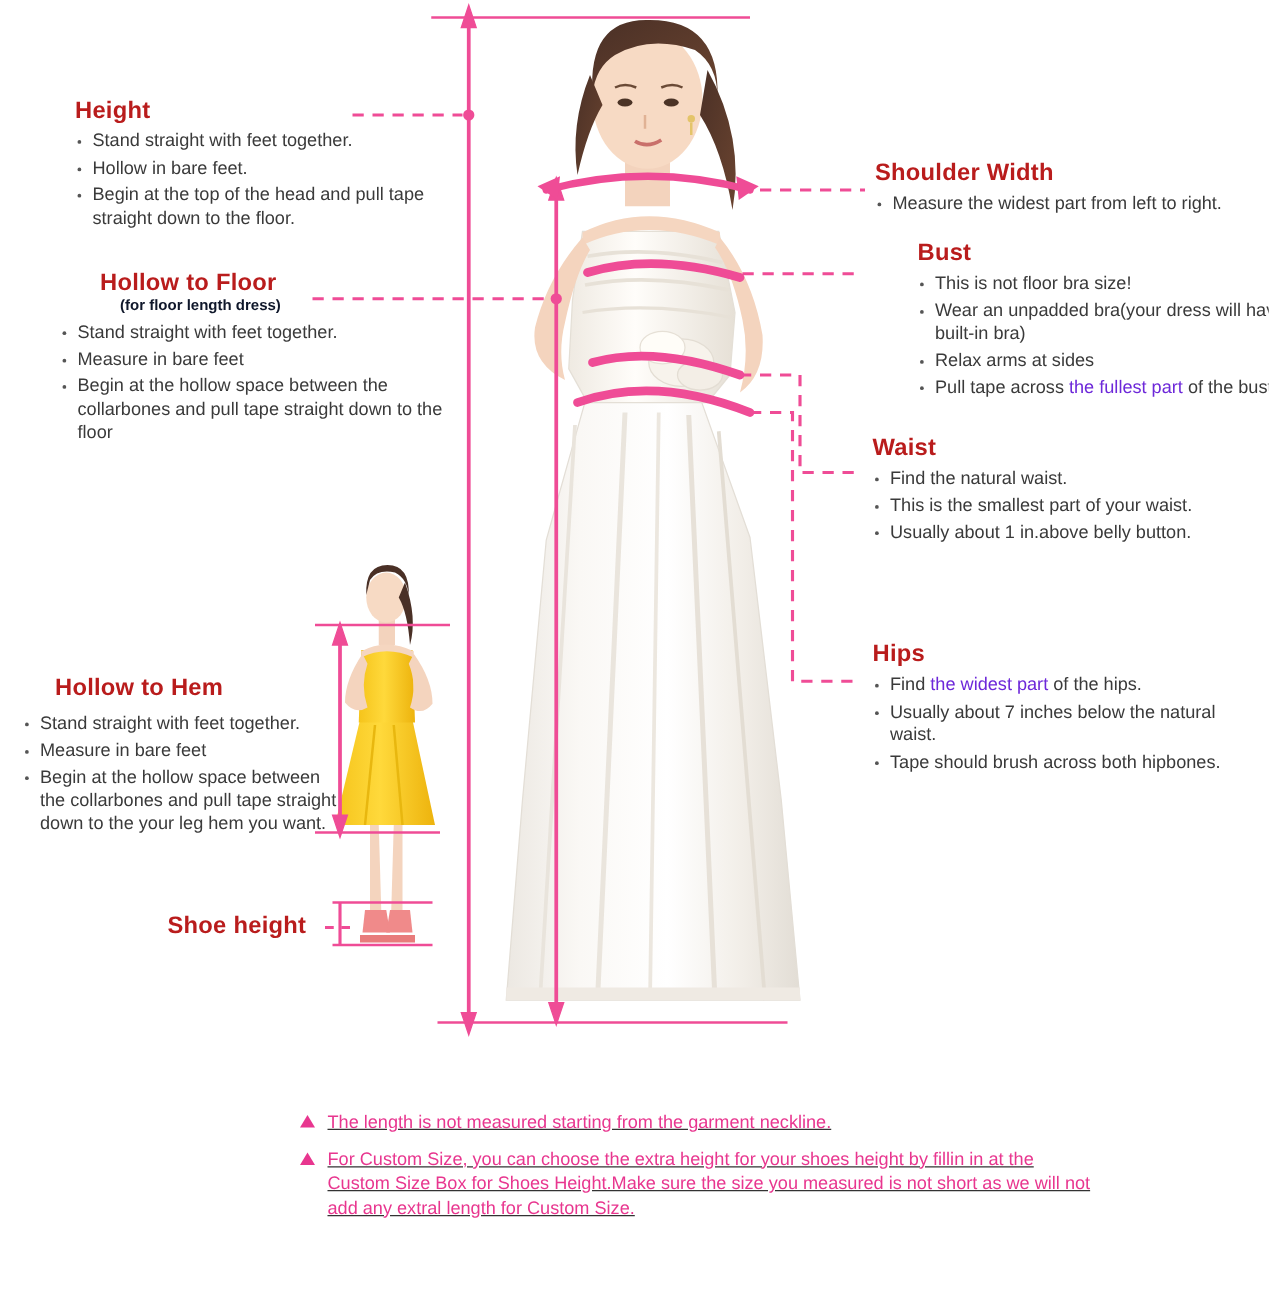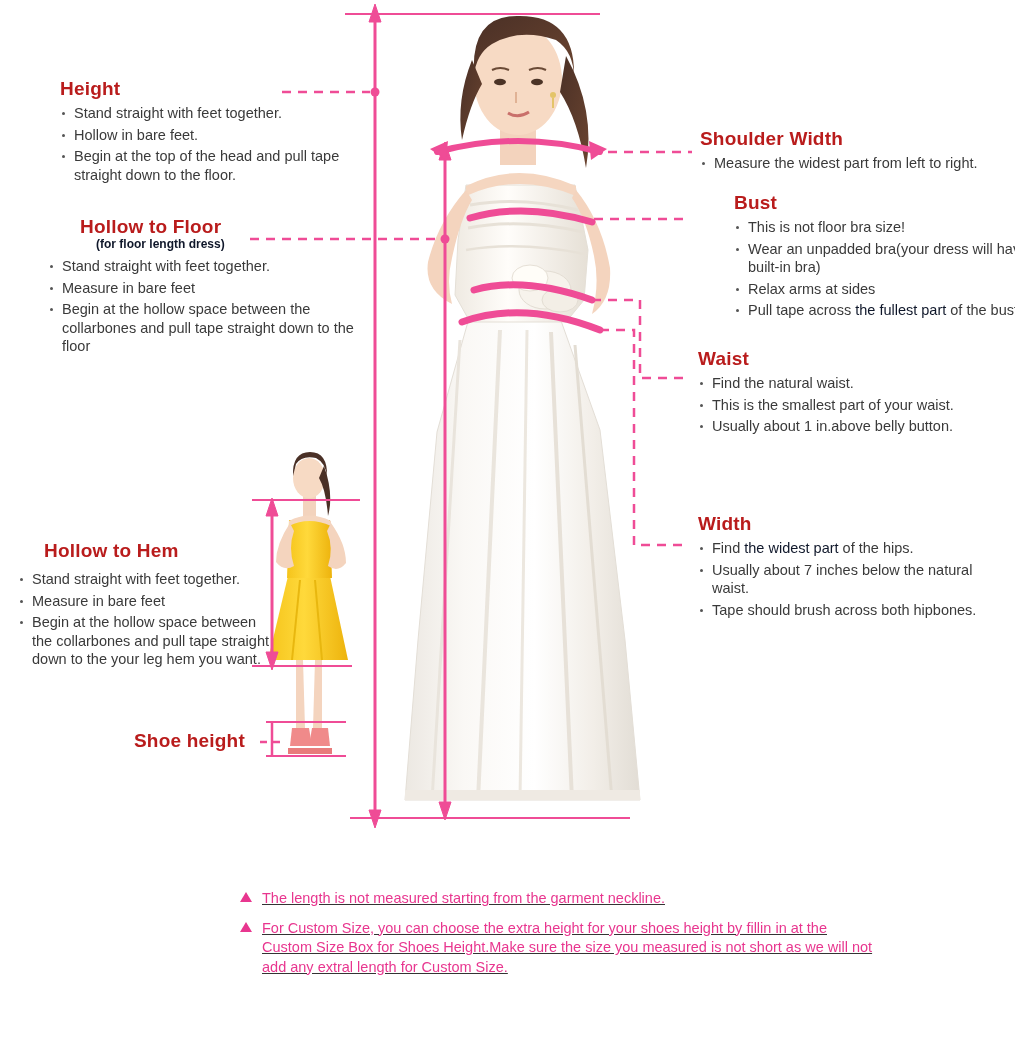--- a/index.html
+++ b/index.html
@@ -55,21 +55,21 @@
   ul.bullets li::before {
     content: "";
     position: absolute;
     left: 2px;
     top: 8px;
     width: 3px;
     height: 3px;
     border-radius: 50%;
     background: #555;
   }
-  .pink-text { color: #0f172a; }
+  .pink-text { color: #6d28d9; }
 
   
   .notes {
     position: absolute;
     left: 240px;
     top: 889px;
     width: 640px;
     text-decoration: underline;
   }
   .note {
@@ -307,21 +307,21 @@
   <div class="block" style="left:698px; top:348px; width:300px;">
     <div class="heading">Waist</div>
     <ul class="bullets">
       <li>Find the natural waist.</li>
       <li>This is the smallest part of your waist.</li>
       <li>Usually about 1 in.above belly button.</li>
     </ul>
   </div>
 
   <div class="block" style="left:698px; top:513px; width:305px;">
-    <div class="heading">Width</div>
+    <div class="heading">Hips</div>
     <ul class="bullets">
       <li>
         <span>Find </span><span class="pink-text">the widest part</span><span> of the hips.</span>
       </li>
       <li>Usually about 7 inches below the natural waist.</li>
       <li>Tape should brush across both hipbones.</li>
     </ul>
   </div>
 
   <div class="notes">

